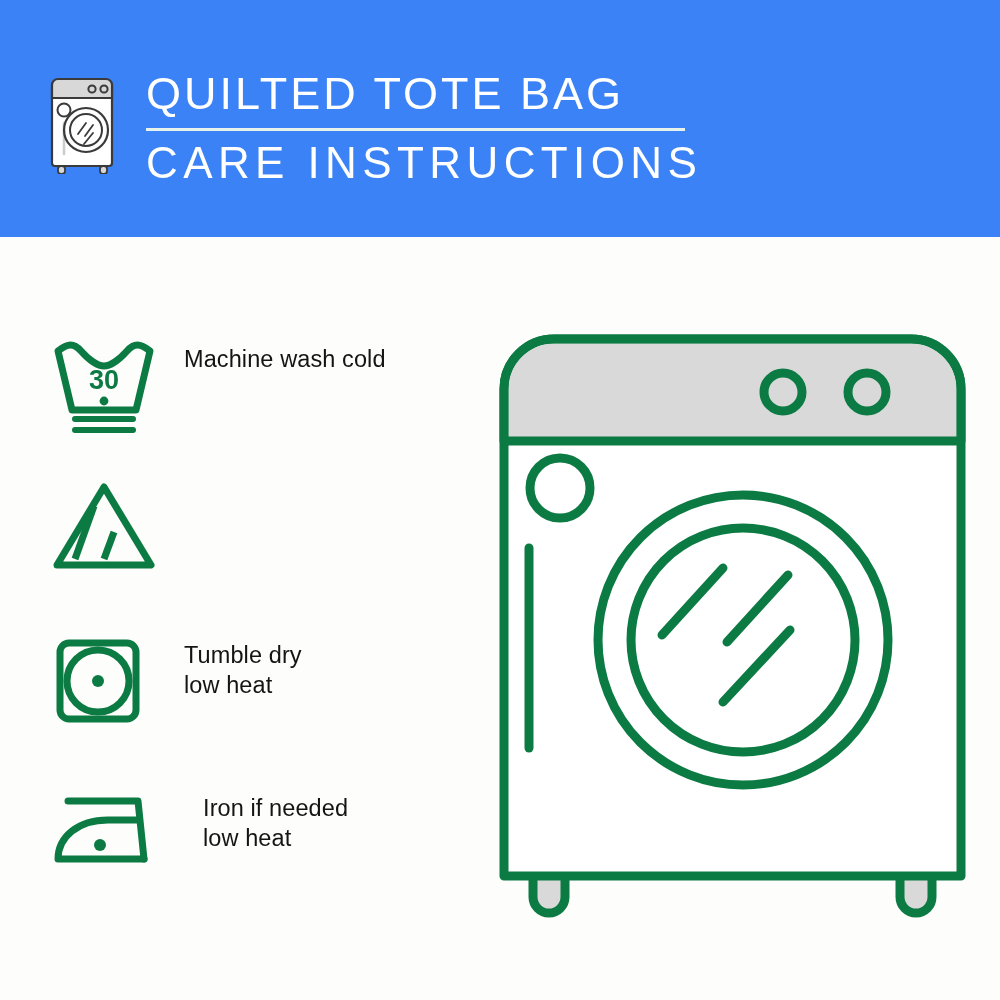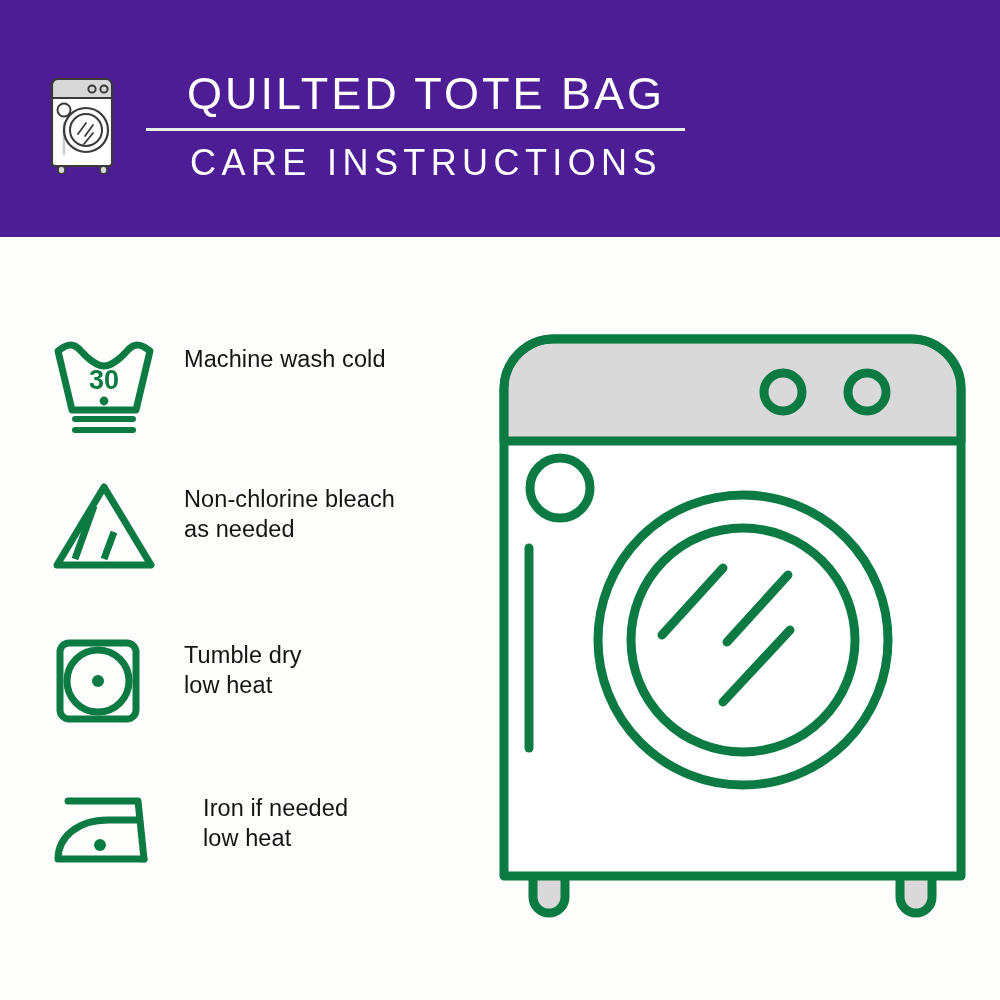--- a/index.html
+++ b/index.html
@@ -20,22 +20,21 @@
     background: #fdfdfb;
   }
 
   
   #header-band {
     position: absolute;
     left: 0;
     top: 0;
     width: 1000px;
     height: 237px;
-    background: #4c1d95;
-    text-align: center;
+    background: #3b82f6;
   }
   #header-logo {
     position: absolute;
     left: 44px;
     top: 66px;
     width: 84px;
     height: 108px;
   }
   #header-text-block {
     position: absolute;
@@ -55,21 +54,21 @@
   #title-divider {
     width: 539px;
     height: 3px;
     background: #e7f2ea;
     margin-top: 8px;
     margin-bottom: 7px;
   }
   #title-line2 {
     font-family: "Liberation Sans", sans-serif;
     font-weight: 400;
-    font-size: 36px;
+    font-size: 44px;
     line-height: 50px;
     letter-spacing: 5.4px;
     color: #ffffff;
     white-space: nowrap;
   }
 
   
   #care-list {
     position: absolute;
     left: 0;
@@ -179,24 +178,20 @@
     </div>
 
     <div class="care-item" id="care-item-1">
       <div class="care-symbol">
         <svg width="112" height="90" viewBox="0 0 112 90" fill="none" xmlns="http://www.w3.org/2000/svg">
           <path d="M56 7 L103 85 L9 85 Z" fill="none" stroke="#0C7B43" stroke-width="7" stroke-linejoin="round"></path>
           <line x1="46" y1="26" x2="27" y2="79" stroke="#0C7B43" stroke-width="7" stroke-linecap="butt"></line>
           <line x1="66" y1="52" x2="56" y2="79" stroke="#0C7B43" stroke-width="7" stroke-linecap="butt"></line>
         </svg>
       </div>
-      <div class="care-text">
-        <div>Non-chlorine bleach</div>
-        <div>as needed</div>
-      </div>
     </div>
 
     <div class="care-item" id="care-item-2">
       <div class="care-symbol">
         <svg width="112" height="90" viewBox="0 0 112 90" fill="none" xmlns="http://www.w3.org/2000/svg">
           <rect x="12" y="7" width="76" height="76" rx="9" fill="none" stroke="#0C7B43" stroke-width="7"></rect>
           <circle cx="50" cy="45" r="31" fill="none" stroke="#0C7B43" stroke-width="7"></circle>
           <circle cx="50" cy="45" r="6" fill="#0C7B43"></circle>
         </svg>
       </div>

